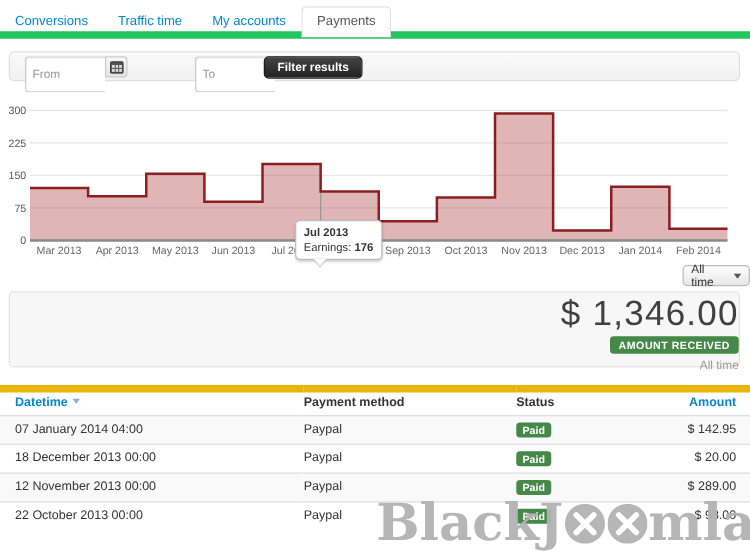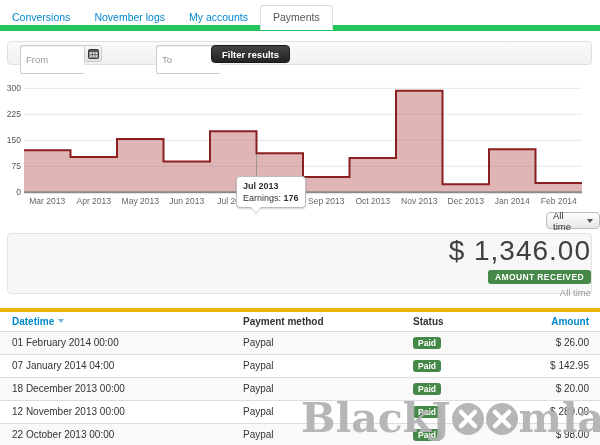--- a/index.html
+++ b/index.html
@@ -104,21 +104,21 @@
 
   
   .pay-table {
     position:absolute; left:0; top:308px; width:600px;
     border-collapse:collapse; table-layout:fixed; font-size:10px;
   }
   .pay-table col.c1{width:243px;} .pay-table col.c2{width:170px;}
   .pay-table col.c3{width:107px;} .pay-table col.c4{width:80px;}
   .pay-table th {
     height:21px; text-align:left; font-weight:bold; color:#333;
-    border-top:4px solid #eab308; border-bottom:1px solid #ddd; vertical-align:middle;
+    border-top:6px solid #eab308; border-bottom:1px solid #ddd; vertical-align:middle;
   }
   .pay-table th.sortable { color:#0088cc; cursor:pointer; }
   .pay-table th:first-child, .pay-table td:first-child { padding-left:12px; }
   .pay-table th:last-child,  .pay-table td:last-child  { text-align:right; padding-right:11px; }
   .pay-table td { height:23px; vertical-align:middle; color:#333; }
   .pay-table tbody tr:nth-child(odd) { background:#f9f9f9; }
   .pay-table tbody tr + tr td { border-top:1px solid #ddd; }
   .sort-caret {
     display:inline-block; width:0; height:0; margin-left:4px; vertical-align:2px;
     border-left:3.5px solid transparent; border-right:3.5px solid transparent;
@@ -136,21 +136,21 @@
     line-height:1; color:#b3b3b3; white-space:nowrap; opacity:.95;
     pointer-events:none;
   }
   .watermark svg { vertical-align:-3px; margin:0 1px; }
 </style>
 </head>
 <body>
 
 <div class="tabs">
   <div class="tab">Conversions</div>
-  <div class="tab">November logs</div>
+  <div class="tab">Traffic time</div>
   <div class="tab">My accounts</div>
   <div class="tab active">Payments</div>
 </div>
 
 <div class="filter-panel">
   <div class="date-group from">
     <input class="date-input" type="text" placeholder="From" style="">
     <span class="addon">
       <svg width="11" height="11" viewBox="0 0 11 11">
         <rect x="0.5" y="1.5" width="10" height="9" rx="1" fill="#555" stroke="#3a3a3a"></rect>
@@ -237,26 +237,20 @@
       <th class="sortable">
         <span>Datetime</span><span class="sort-caret"></span>
       </th>
       <th>Payment method</th>
       <th>Status</th>
       <th class="sortable">Amount</th>
     </tr>
   </thead>
   <tbody>
     <tr>
-      <td>01 February 2014 00:00</td>
-      <td>Paypal</td>
-      <td><span class="badge-paid">Paid</span></td>
-      <td>$ 26.00</td>
-    </tr>
-    <tr>
       <td>07 January 2014 04:00</td>
       <td>Paypal</td>
       <td><span class="badge-paid">Paid</span></td>
       <td>$ 142.95</td>
     </tr>
     <tr>
       <td>18 December 2013 00:00</td>
       <td>Paypal</td>
       <td><span class="badge-paid">Paid</span></td>
       <td>$ 20.00</td>

